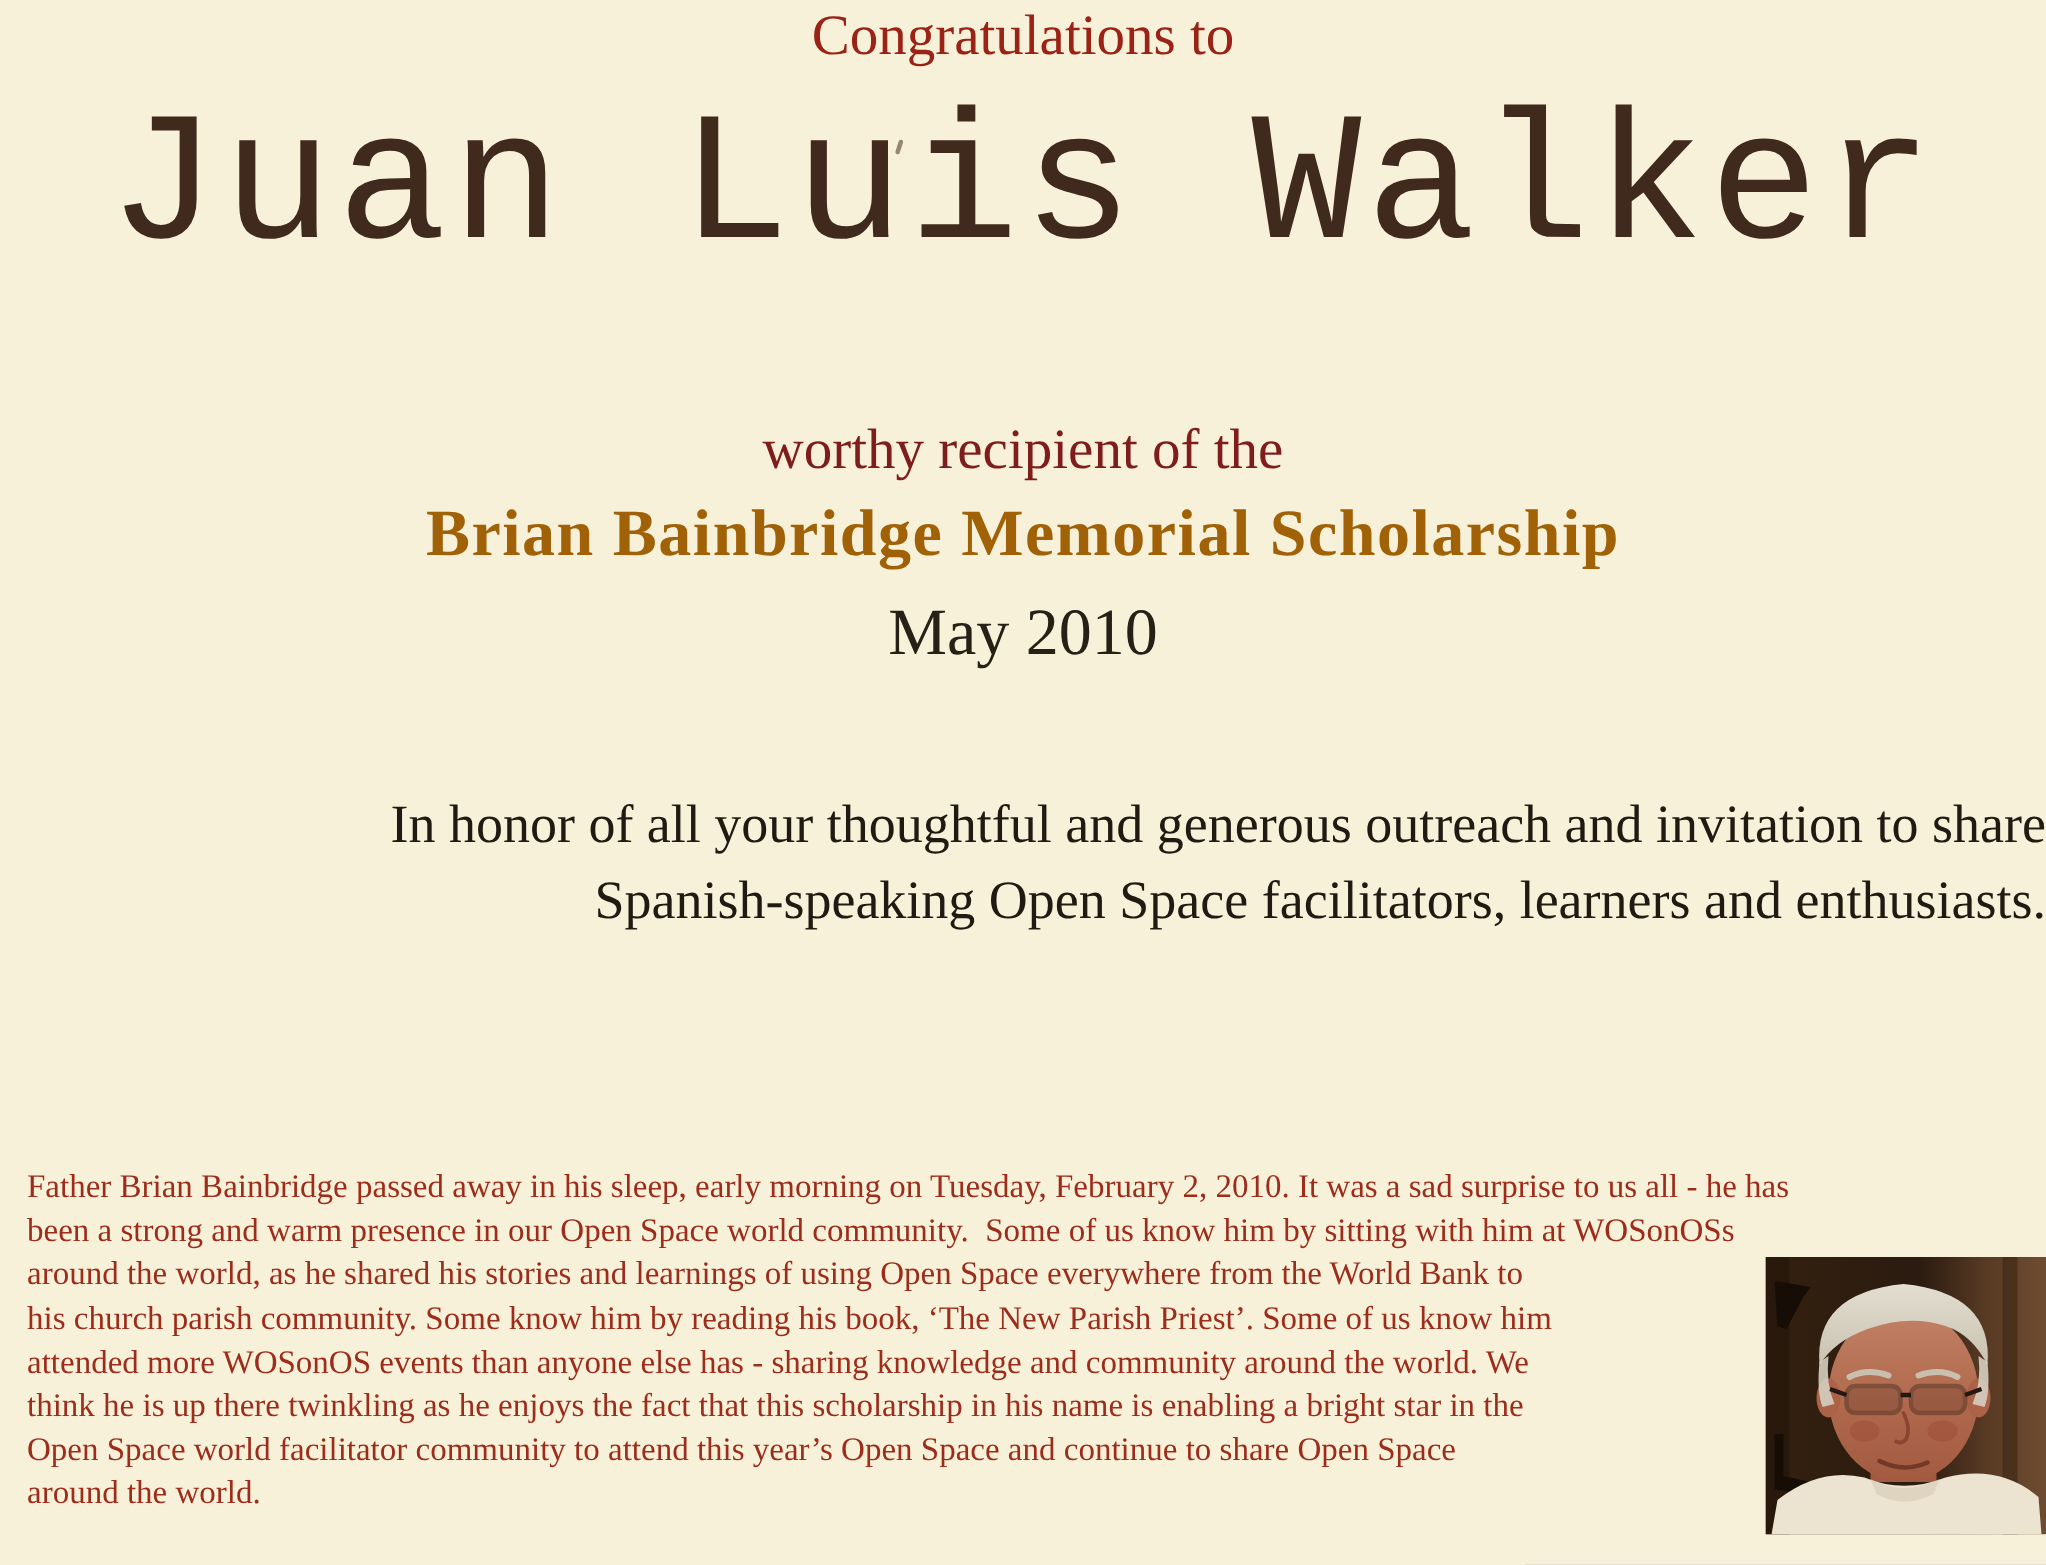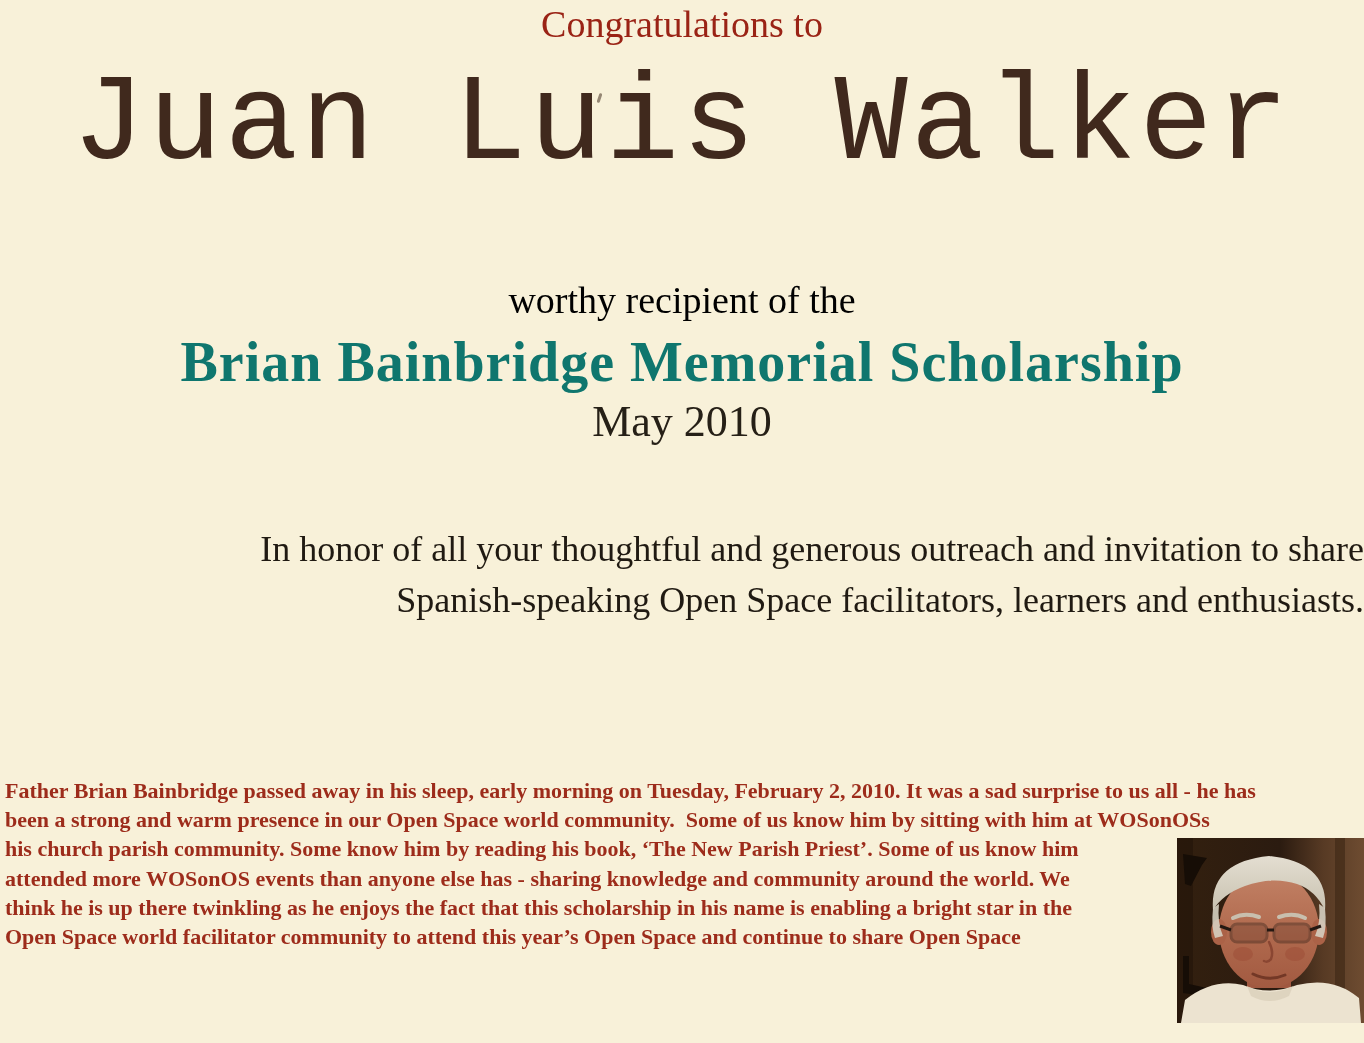--- a/index.html
+++ b/index.html
@@ -31,28 +31,28 @@
     top: 50px;
     font-size: 122px;
     line-height: 1.25;
     letter-spacing: 3px;
     color: #40291d;
     font-family: Liberation Mono, monospace;
   }
   .worthy {
     top: 278px;
     font-size: 38px;
-    color: #000000;
+    color: #7f1d1d;
   }
   .scholarship {
     top: 330px;
-    font-size: 56px;
+    font-size: 44px;
     font-weight: bold;
     letter-spacing: 1px;
-    color: #0f766e;
+    color: #a16207;
   }
   .award-date {
     top: 396px;
     font-size: 44px;
     color: #262017;
   }
   .tribute {
     position: absolute;
     left: 0;
     top: 524px;
@@ -60,23 +60,22 @@
     text-align: right;
   }
   .tribute-line {
     font-size: 36px;
     line-height: 51px;
     color: #201a12;
     white-space: nowrap;
   }
   .memorial {
     position: absolute;
-    left: 5px;
+    left: 18px;
     top: 776px;
-    font-weight: bold;
   }
   .memorial-line {
     font-size: 22px;
     line-height: 29.2px;
     color: #9d2c1b;
     white-space: pre;
   }
   .photo {
     position: absolute;
     right: 0;
@@ -115,24 +114,26 @@
   <div class="centered award-date">May 2010</div>
 
   <div class="tribute">
     <div class="tribute-line">In honor of all your thoughtful and generous outreach and invitation to share</div>
     <div class="tribute-line">Spanish-speaking Open Space facilitators, learners and enthusiasts.</div>
   </div>
 
   <div class="memorial">
     <div class="memorial-line">Father Brian Bainbridge passed away in his sleep, early morning on Tuesday, February 2, 2010. It was a sad surprise to us all - he has</div>
     <div class="memorial-line">been a strong and warm presence in our Open Space world community.  Some of us know him by sitting with him at WOSonOSs</div>
+    <div class="memorial-line">around the world, as he shared his stories and learnings of using Open Space everywhere from the World Bank to</div>
     <div class="memorial-line">his church parish community. Some know him by reading his book, ‘The New Parish Priest’. Some of us know him</div>
     <div class="memorial-line">attended more WOSonOS events than anyone else has - sharing knowledge and community around the world. We</div>
     <div class="memorial-line">think he is up there twinkling as he enjoys the fact that this scholarship in his name is enabling a bright star in the</div>
     <div class="memorial-line">Open Space world facilitator community to attend this year’s Open Space and continue to share Open Space</div>
+    <div class="memorial-line">around the world.</div>
   </div>
 
   <div class="photo" role="img" aria-label="Photo of Father Brian Bainbridge, elderly man with white hair and glasses in a white shirt">
     <svg viewBox="0 0 187 185" width="187" height="185" xmlns="http://www.w3.org/2000/svg">
       <defs>
         <linearGradient id="bgGrad" x1="0" y1="0" x2="1" y2="0">
           <stop offset="0" stop-color="#33200f"></stop>
           <stop offset="0.55" stop-color="#2b1b10"></stop>
           <stop offset="0.78" stop-color="#573a24"></stop>
           <stop offset="1" stop-color="#6e4c31"></stop>

